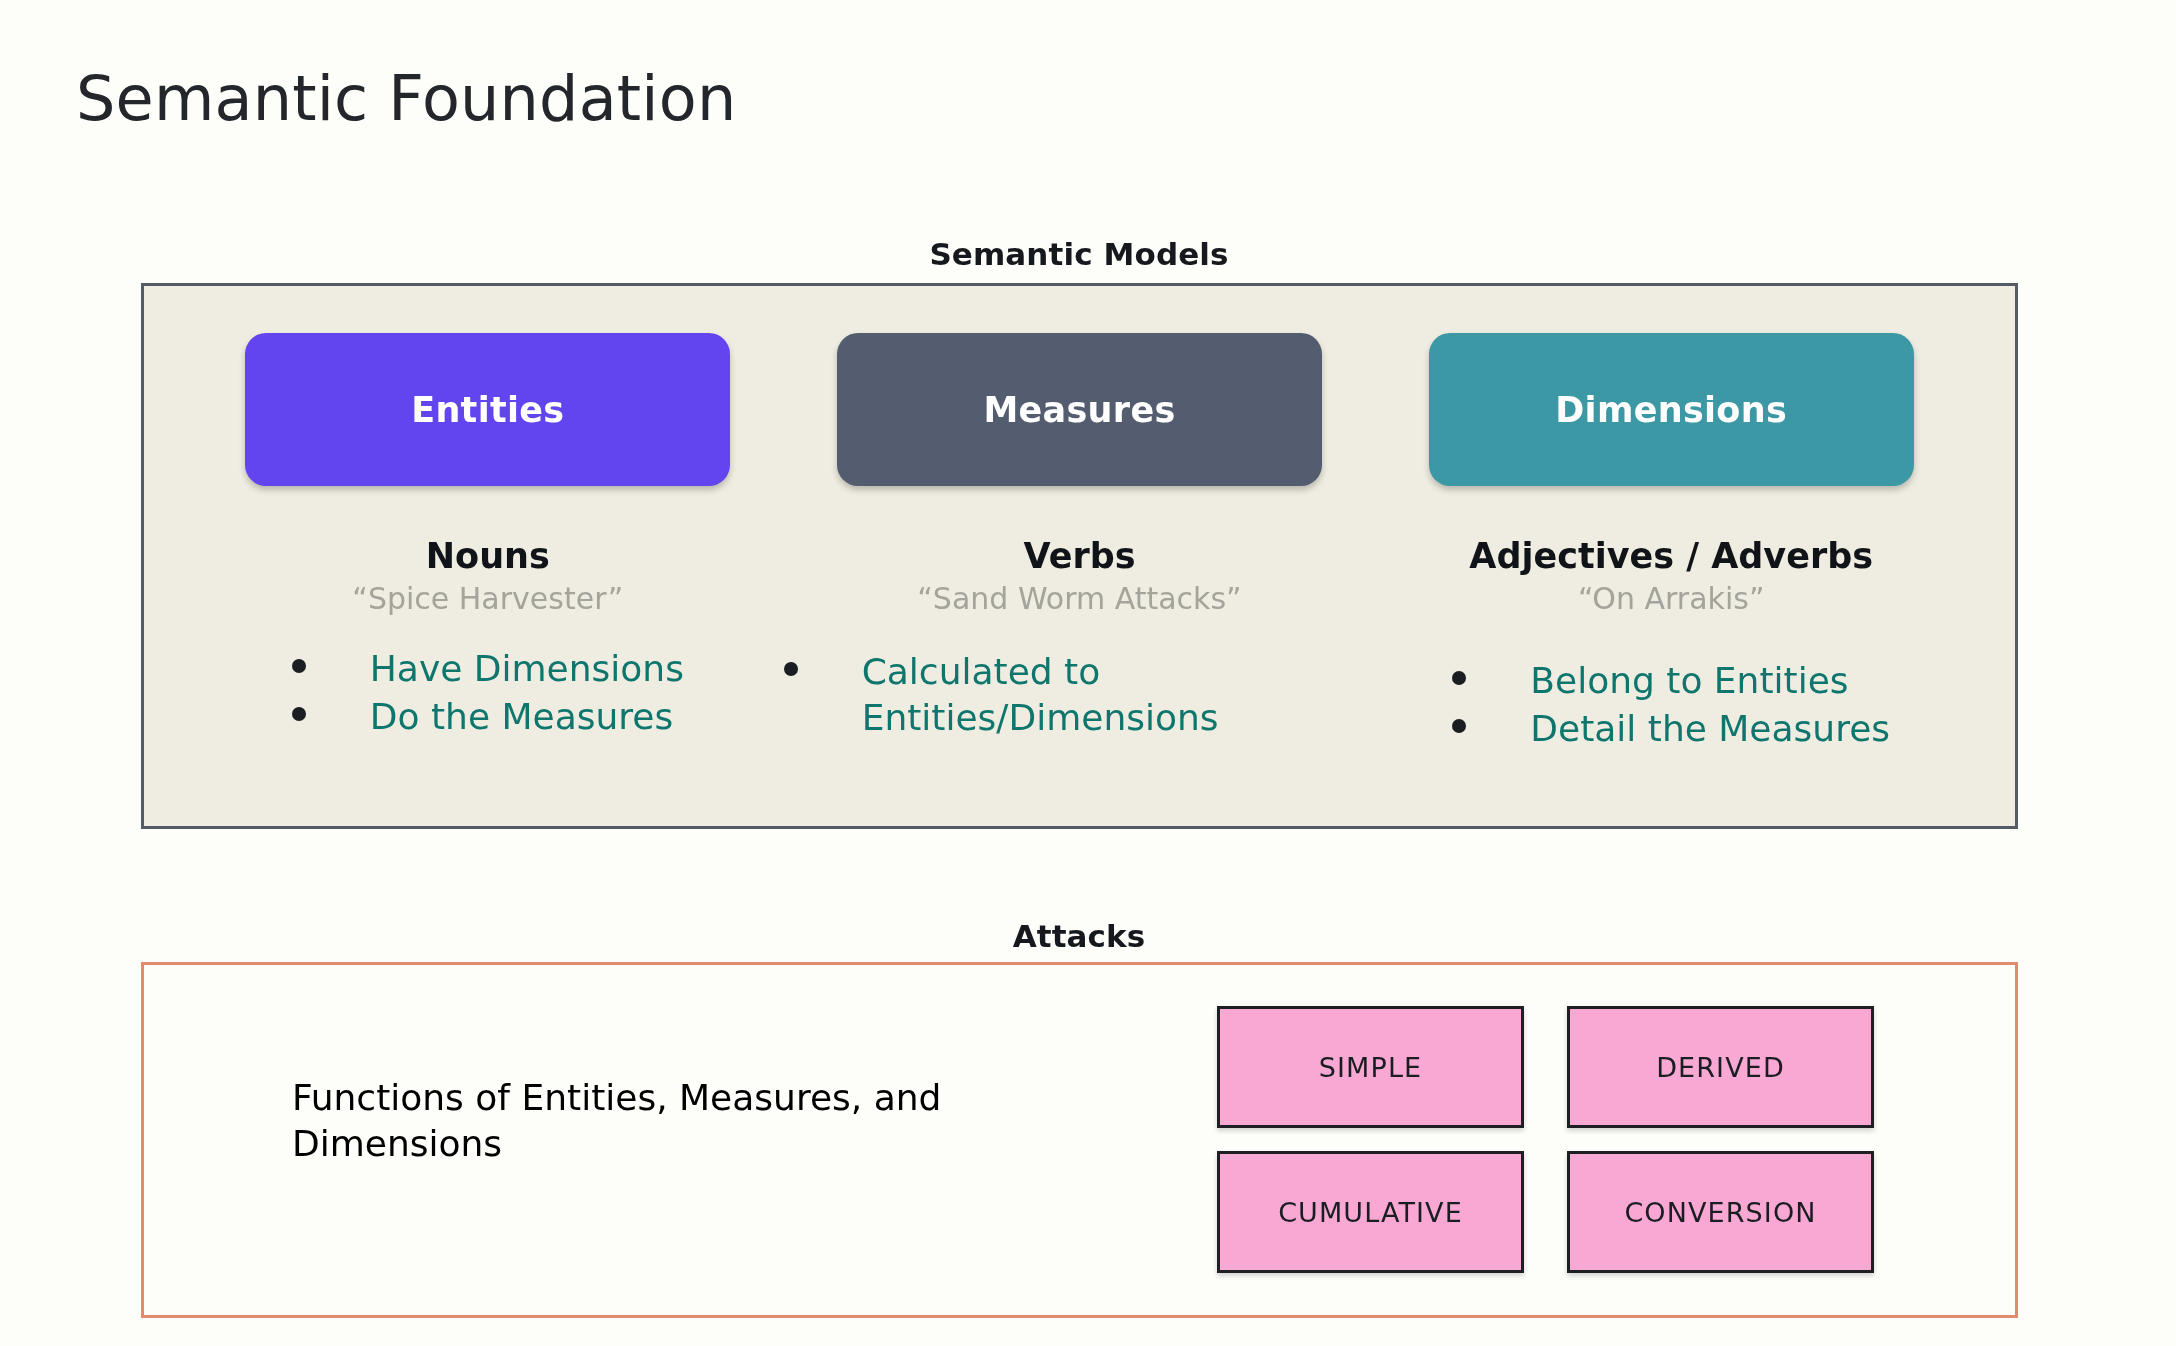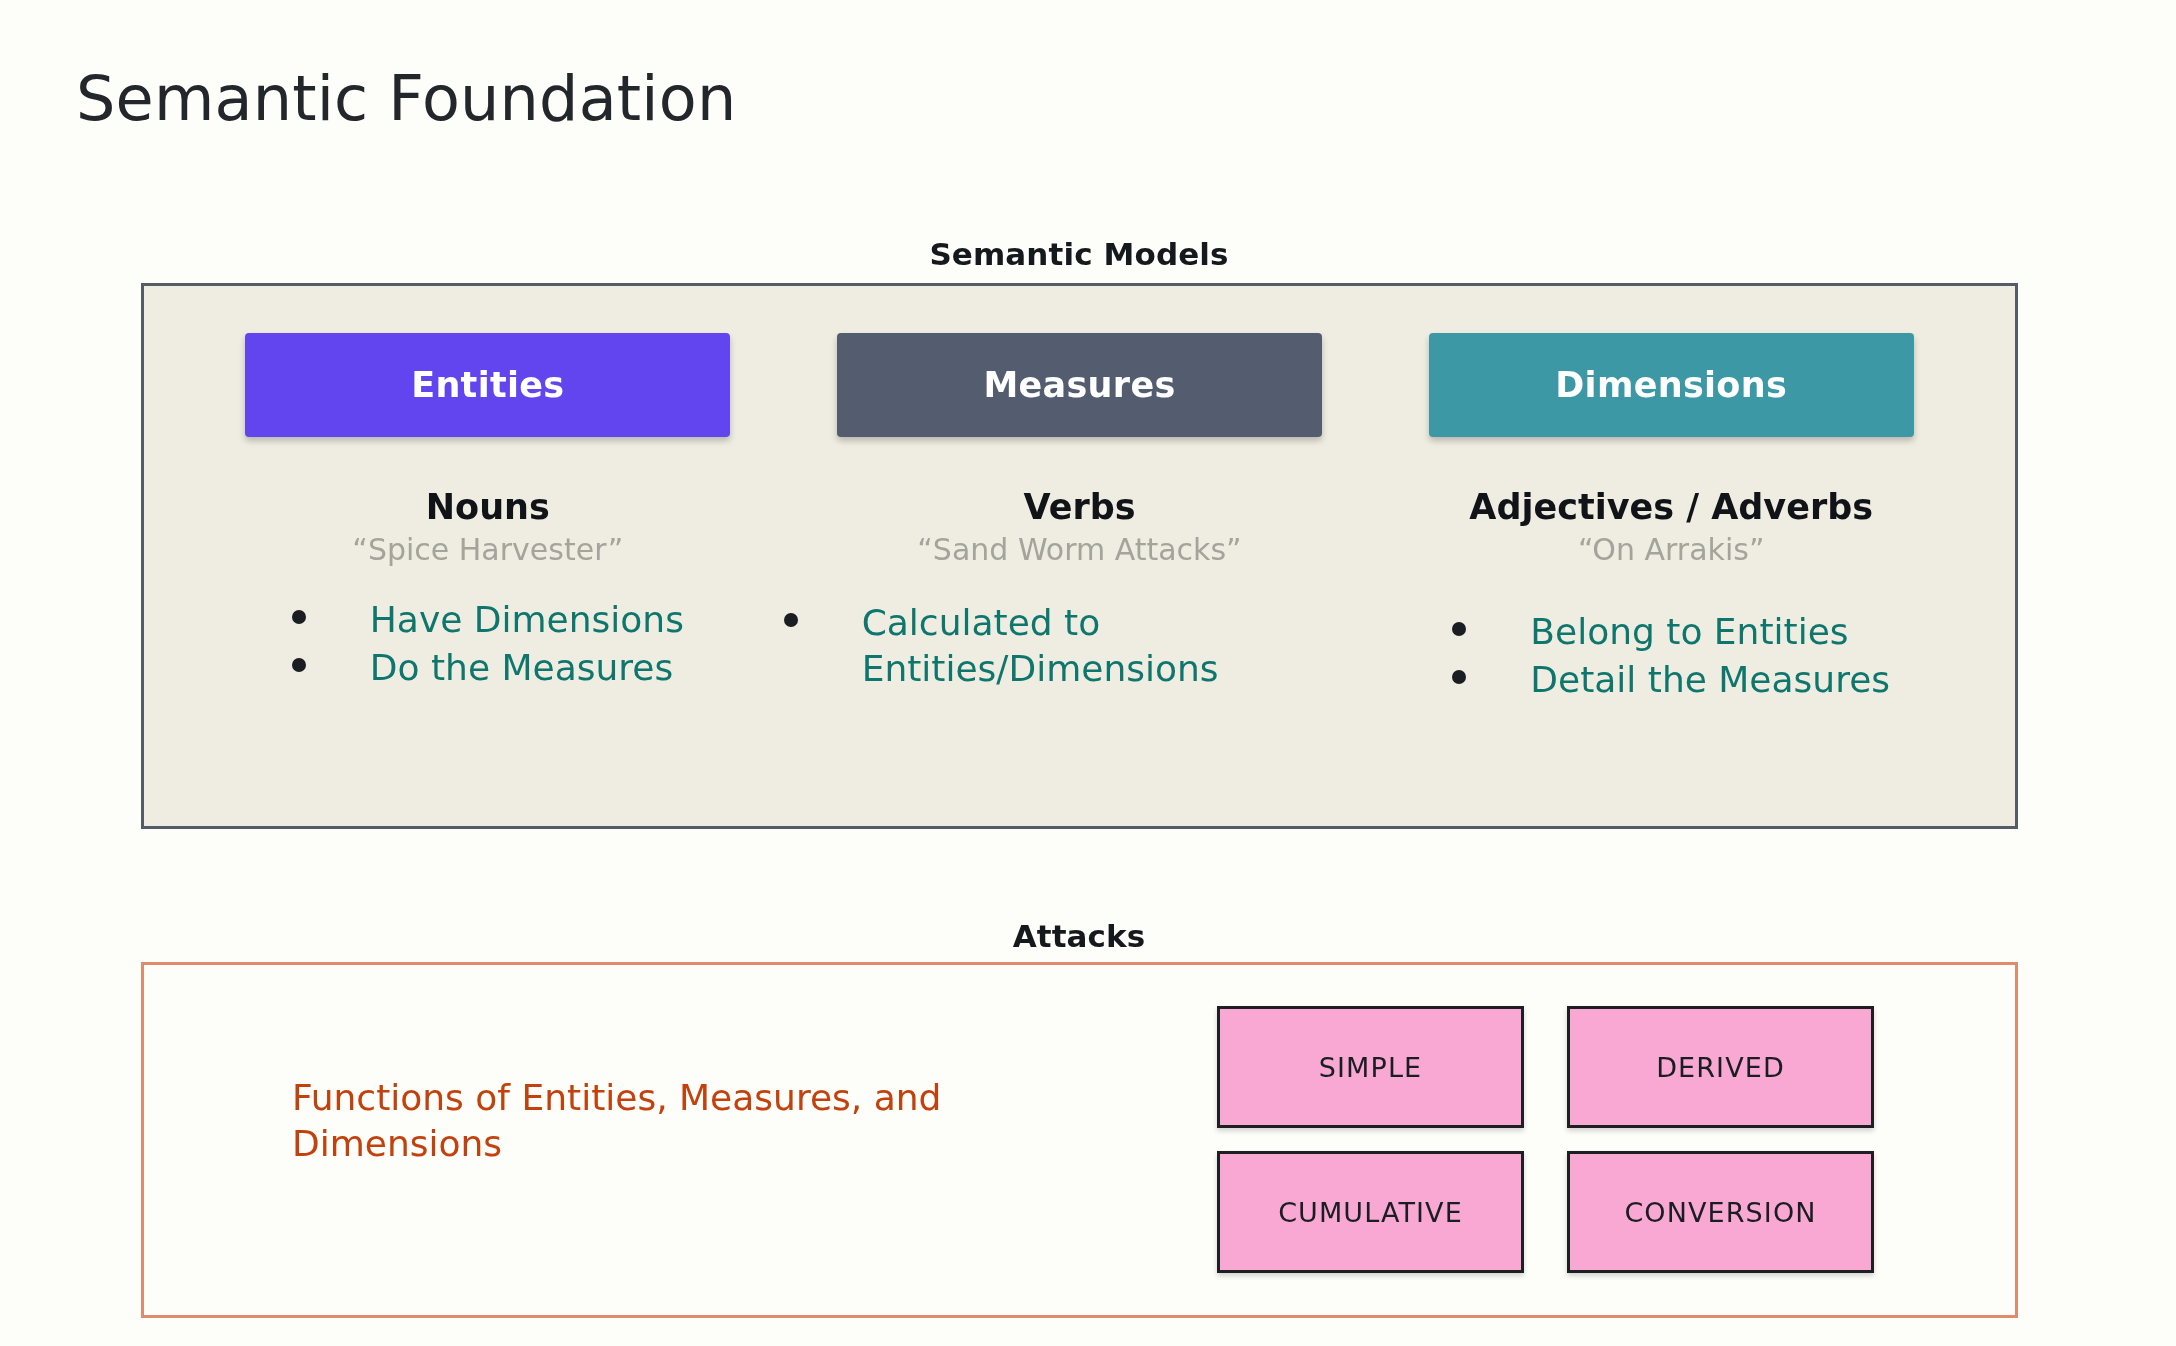--- a/index.html
+++ b/index.html
@@ -66,22 +66,22 @@
   .sm-col {
     flex: 1 1 0;
     display: flex;
     flex-direction: column;
     align-items: center;
   }
 
   
   .sm-pill {
     width: 485px;
-    height: 104px;
-    border-radius: 4px;
+    height: 153px;
+    border-radius: 21px;
     display: flex;
     align-items: center;
     justify-content: center;
     color: #ffffff;
     font-size: 35px;
     font-weight: 700;
     letter-spacing: 0.3px;
     box-shadow: 0 4px 6px rgba(0,0,0,0.22);
   }
   .sm-pill.entities   { background: #6245ef; }
@@ -144,21 +144,21 @@
     border: 3px solid #e08b6c;
   }
 
   #metrics-description {
     position: absolute;
     left: 148px;
     top: 110px;
     width: 700px;
     font-size: 36px;
     line-height: 1.28;
-    color: #c2410c;
+    color: #000000;
   }
 
   #metrics-grid {
     position: absolute;
     left: 1073px;
     top: 41px;
     display: grid;
     grid-template-columns: 307px 307px;
     grid-template-rows: 122px 122px;
     column-gap: 43px;

